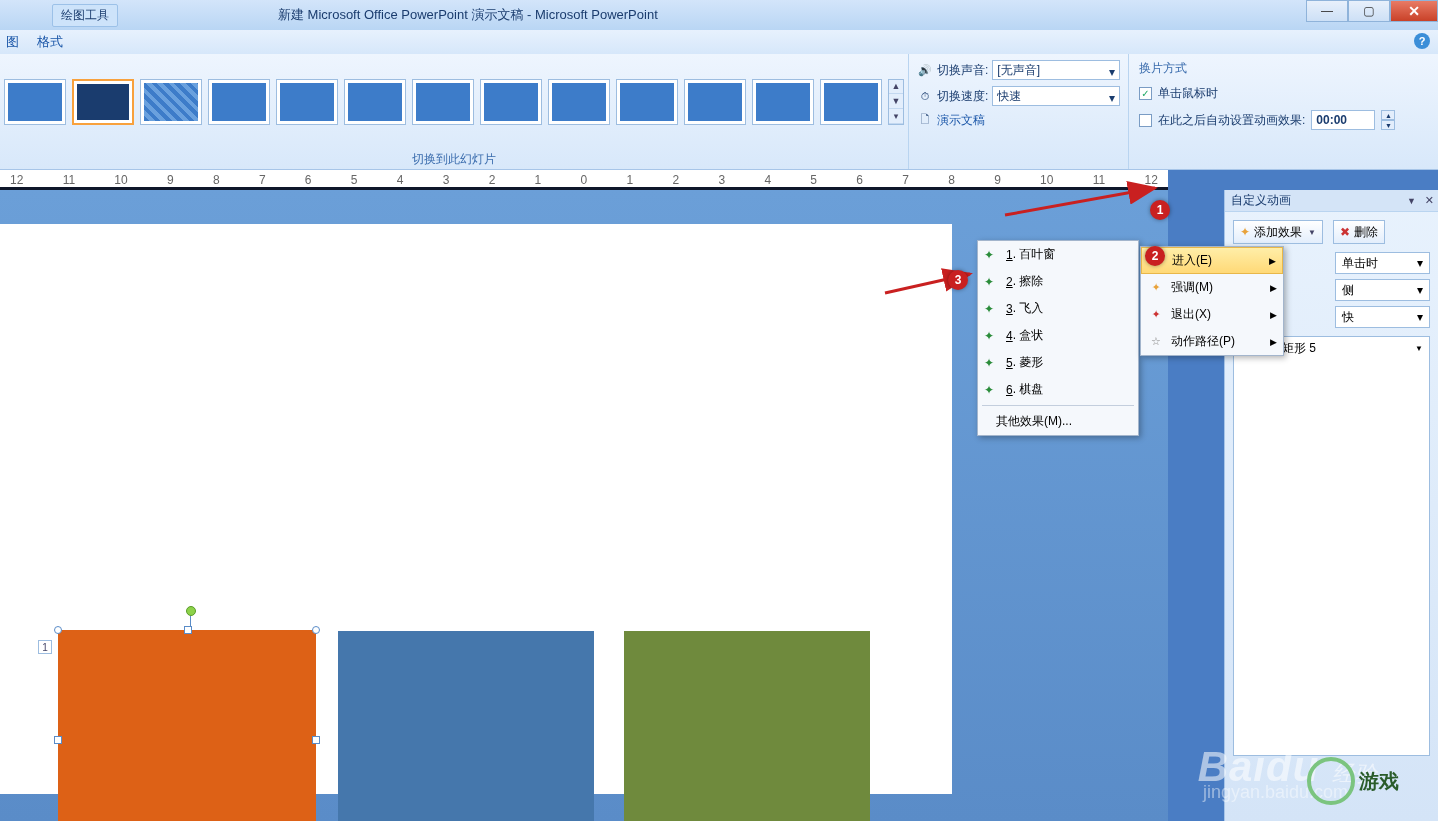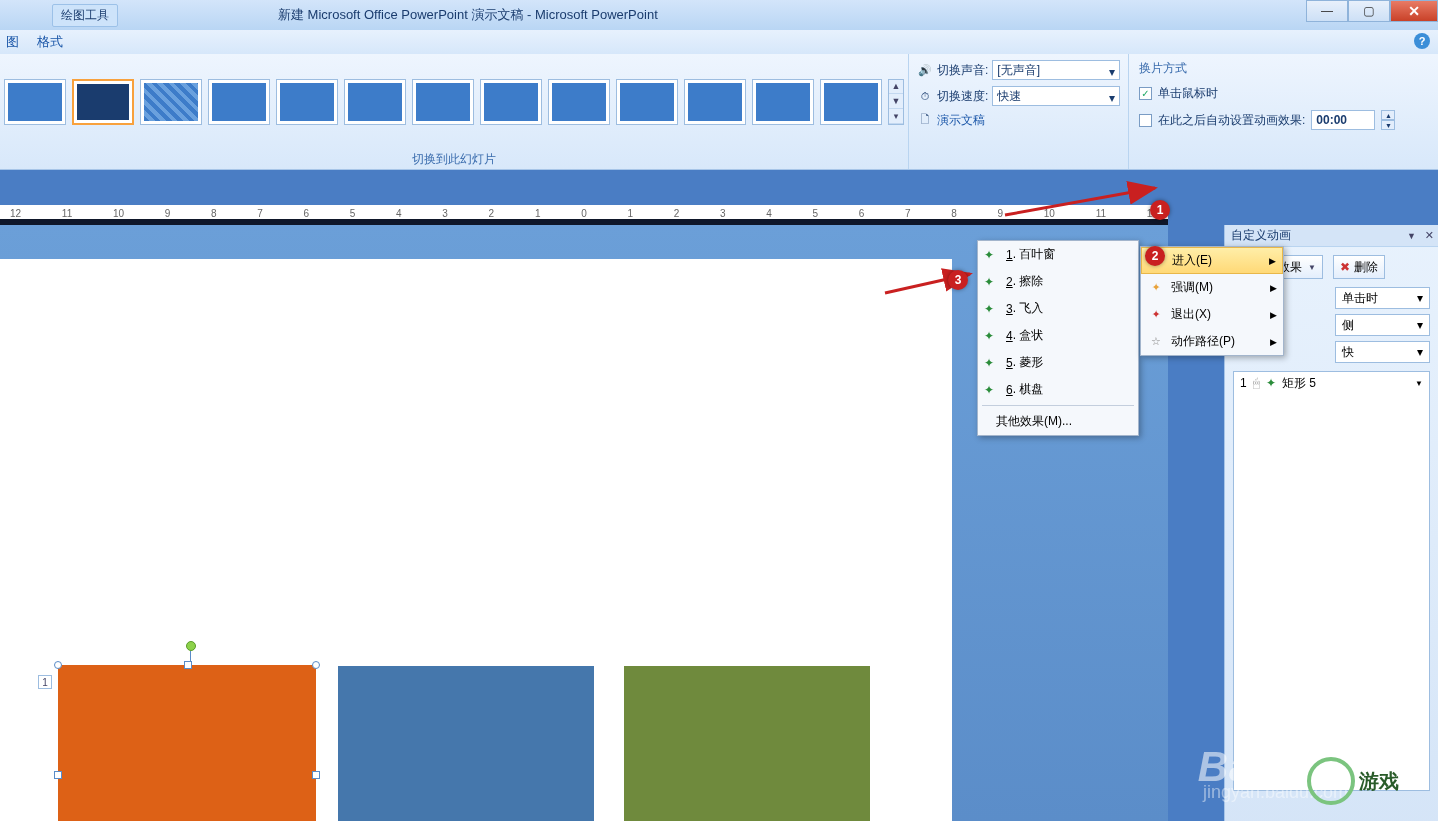--- a/index.html
+++ b/index.html
@@ -28,21 +28,21 @@
 .sg-icon { width: 16px; height: 16px; display: flex; align-items: center; justify-content: center; font-size: 11px; }
 .sg-select { flex: 1; height: 20px; border: 1px solid #9dbde0; background: #fff; font-size: 12px; display: flex; align-items: flex-end; justify-content: space-between; padding: 0 4px; }
 .sg-link { color: #1a56a8; cursor: pointer; }
 .advance-group { flex: 1; padding: 6px 10px; font-size: 12px; color: #1a3c6e; display: flex; flex-direction: column; gap: 8px; }
 .ag-title { color: #3a6cad; }
 .ag-row { display: flex; align-items: center; gap: 6px; }
 .chk { width: 13px; height: 13px; border: 1px solid #7a9cc4; background: #fff; display: flex; align-items: center; justify-content: center; font-size: 10px; color: #2a6; }
 .time-in { width: 64px; height: 20px; border: 1px solid #9dbde0; background: #fff; display: flex; align-items: center; padding: 0 4px; font-size: 12px; font-weight: bold; }
 .spinner { width: 14px; height: 20px; display: flex; flex-direction: column; }
 .spinner div { flex: 1; border: 1px solid #9dbde0; background: #e3eefc; font-size: 7px; display: flex; align-items: center; justify-content: center; }
-.ruler { height: 20px; background: #fff; border-bottom: 6px solid #0f172a; position: relative; font-size: 10px; color: #666; margin-right: 270px; margin-top: 35px; }
+.ruler { height: 20px; background: #fff; border-bottom: 3px solid #0f172a; position: relative; font-size: 12px; color: #666; margin-right: 270px; }
 .ruler-marks { position: absolute; left: 0; right: 0; top: 0; height: 100%; display: flex; justify-content: space-between; padding: 0 10px; }
 .ruler-marks span { position: relative; top: 3px; }
 .work { position: relative; height: 631px; display: flex; }
 .slide-area { flex: 1; background: linear-gradient(#6b9fd8,#5a8cc8); position: relative; overflow: hidden; margin-right: 270px; }
 .slide { position: absolute; left: 0; top: 34px; width: 952px; height: 570px; background: #fff; }
 .shape { position: absolute; }
 .shape1 { left: 58px; top: 440px; width: 258px; height: 218px; background: #dd6116; border: 1px solid #dd6116; }
 .shape2 { left: 338px; top: 441px; width: 256px; height: 211px; background: #4577ac; }
 .shape3 { left: 624px; top: 441px; width: 246px; height: 211px; background: #6f8a3d; }
 .handle { position: absolute; width: 8px; height: 8px; background: #fff; border: 1px solid #5a8cc8; border-radius: 50%; }

